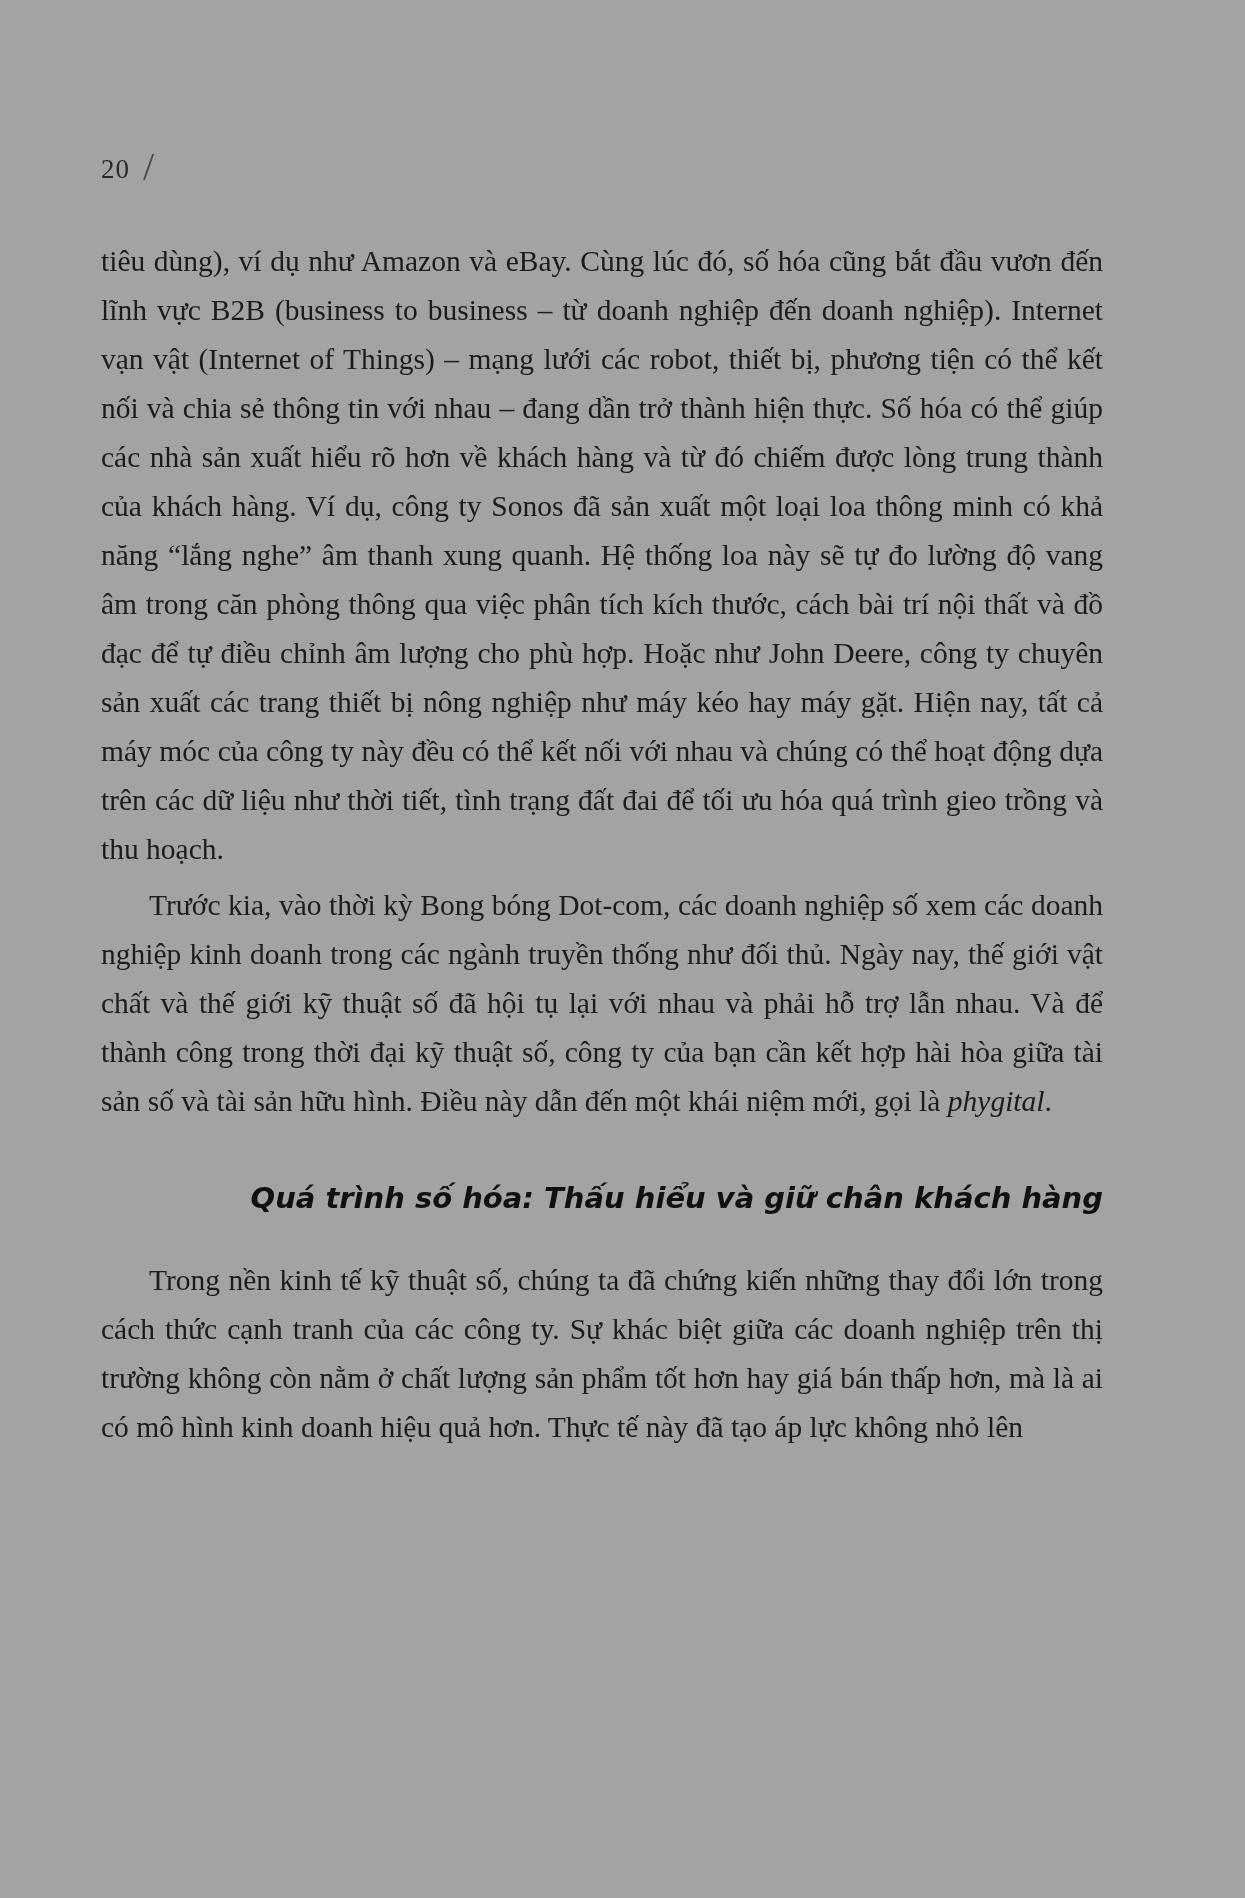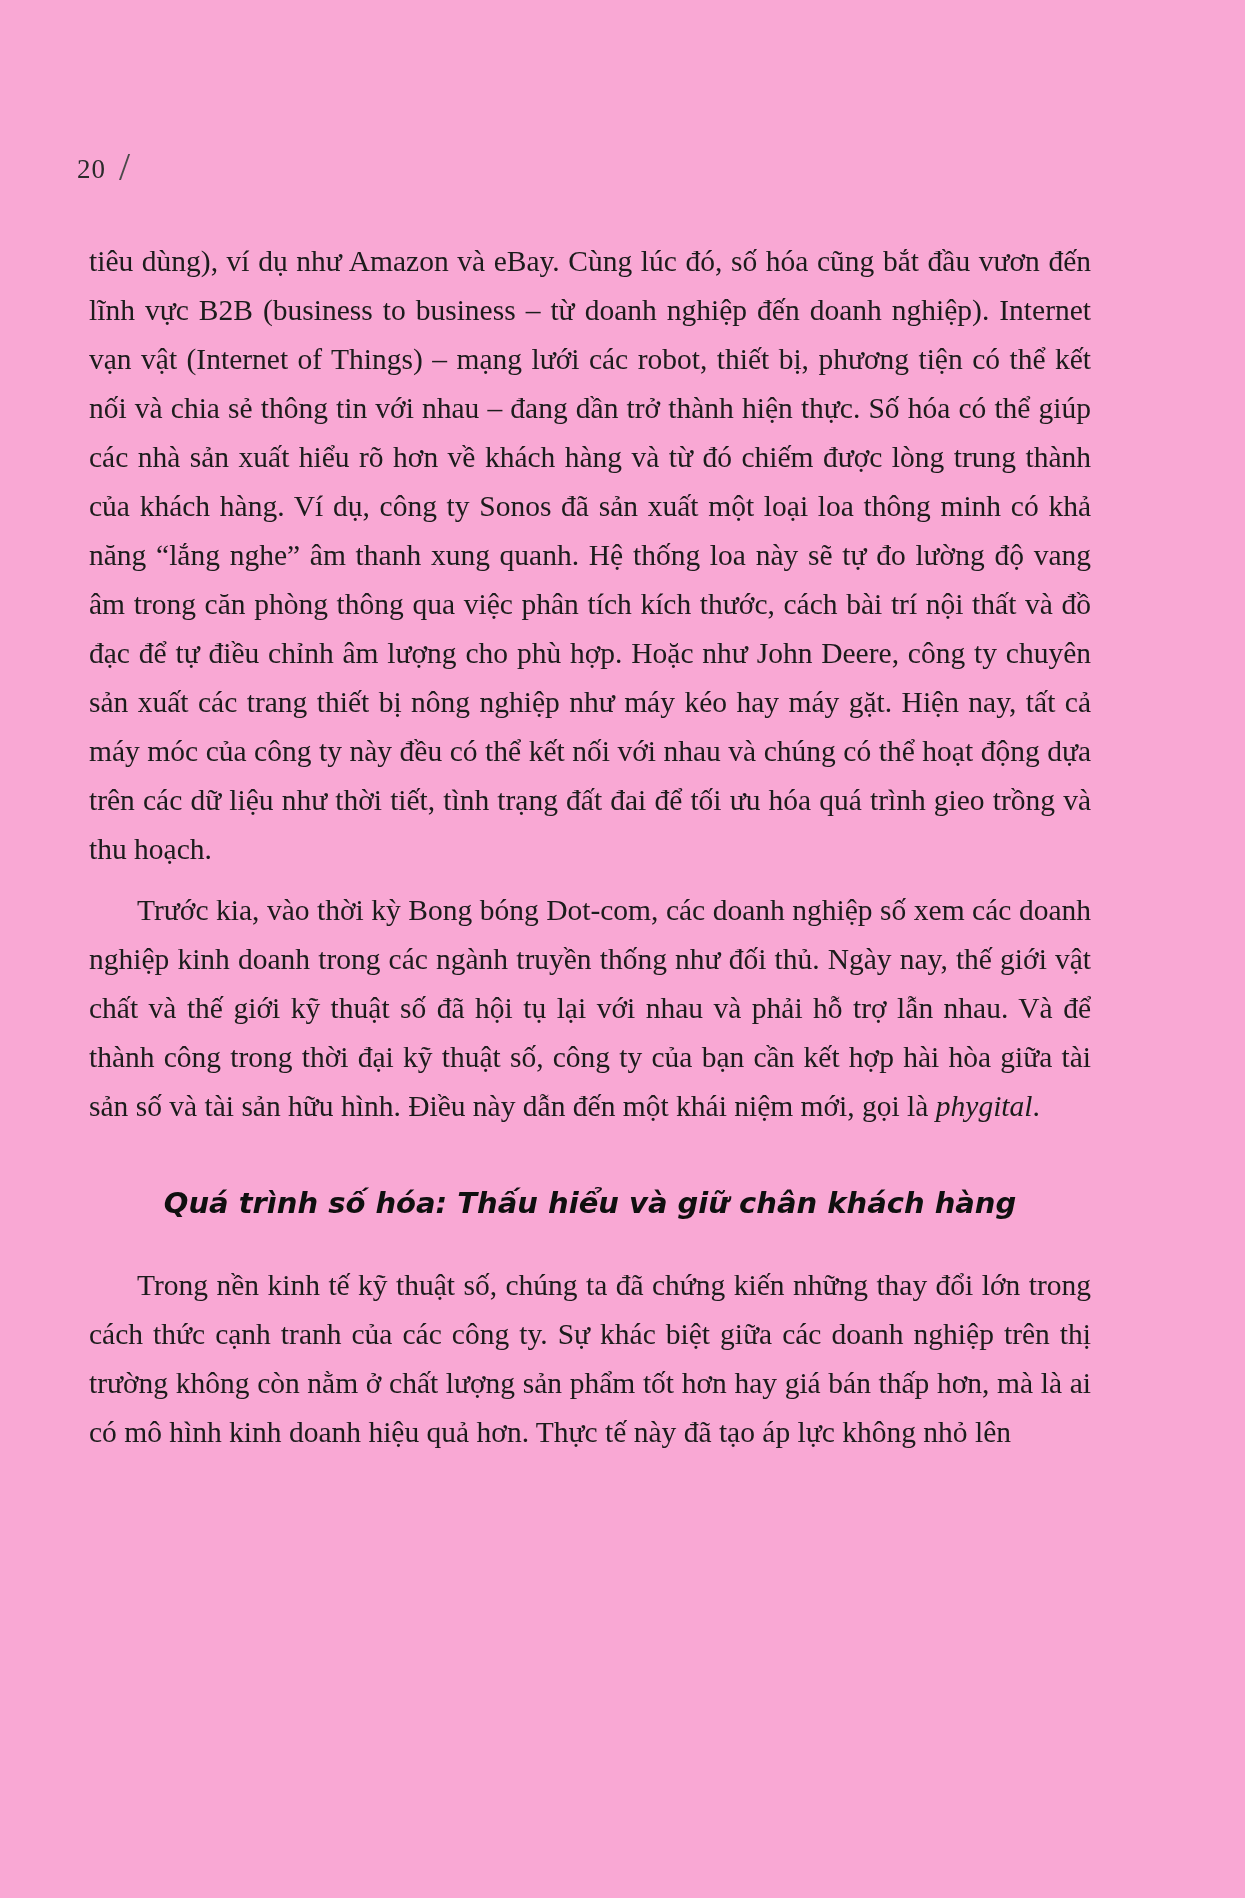--- a/index.html
+++ b/index.html
@@ -6,22 +6,22 @@
   html, body { margin: 0; padding: 0; }
   body {
     width: 1245px;
     height: 1898px;
     background: #ffffff;
     overflow: hidden;
   }
   .page {
     width: 100%;
     height: 100%;
-    padding: 146px 142px 0 77px;
-    background: #f9a8d4;
+    padding: 146px 142px 0 101px;
+    background: #a3a3a3;
     color: #1d1d1b;
   }
   .running-header {
     display: flex;
     align-items: center;
     font-family: "Liberation Serif", serif;
     color: #333333;
     margin-bottom: 44px;
     white-space: nowrap;
   }
@@ -42,32 +42,32 @@
     letter-spacing: 2.5px;
     color: #2b2b2b;
   }
   .body-text {
     font-family: "Liberation Serif", serif;
     font-size: 29.5px;
     line-height: 49px;
     text-align: justify;
     color: #1c1c1c;
   }
-  .para { margin: 12px; }
+  .para { margin: 0; }
   .para + .para { margin-top: 7px; }
   .indent { text-indent: 48px; }
   .term { }
   .section-heading {
     font-family: "DejaVu Sans", sans-serif;
     font-style: italic;
     font-weight: bold;
     font-size: 29px;
     line-height: 40px;
     margin: 52px 0 38px 0;
-    text-align: center;
+    text-align: right;
     color: #101010;
     letter-spacing: 0;
   }
 </style>
 </head>
 <body>
 
 <div class="page">
 
   <header class="running-header">

